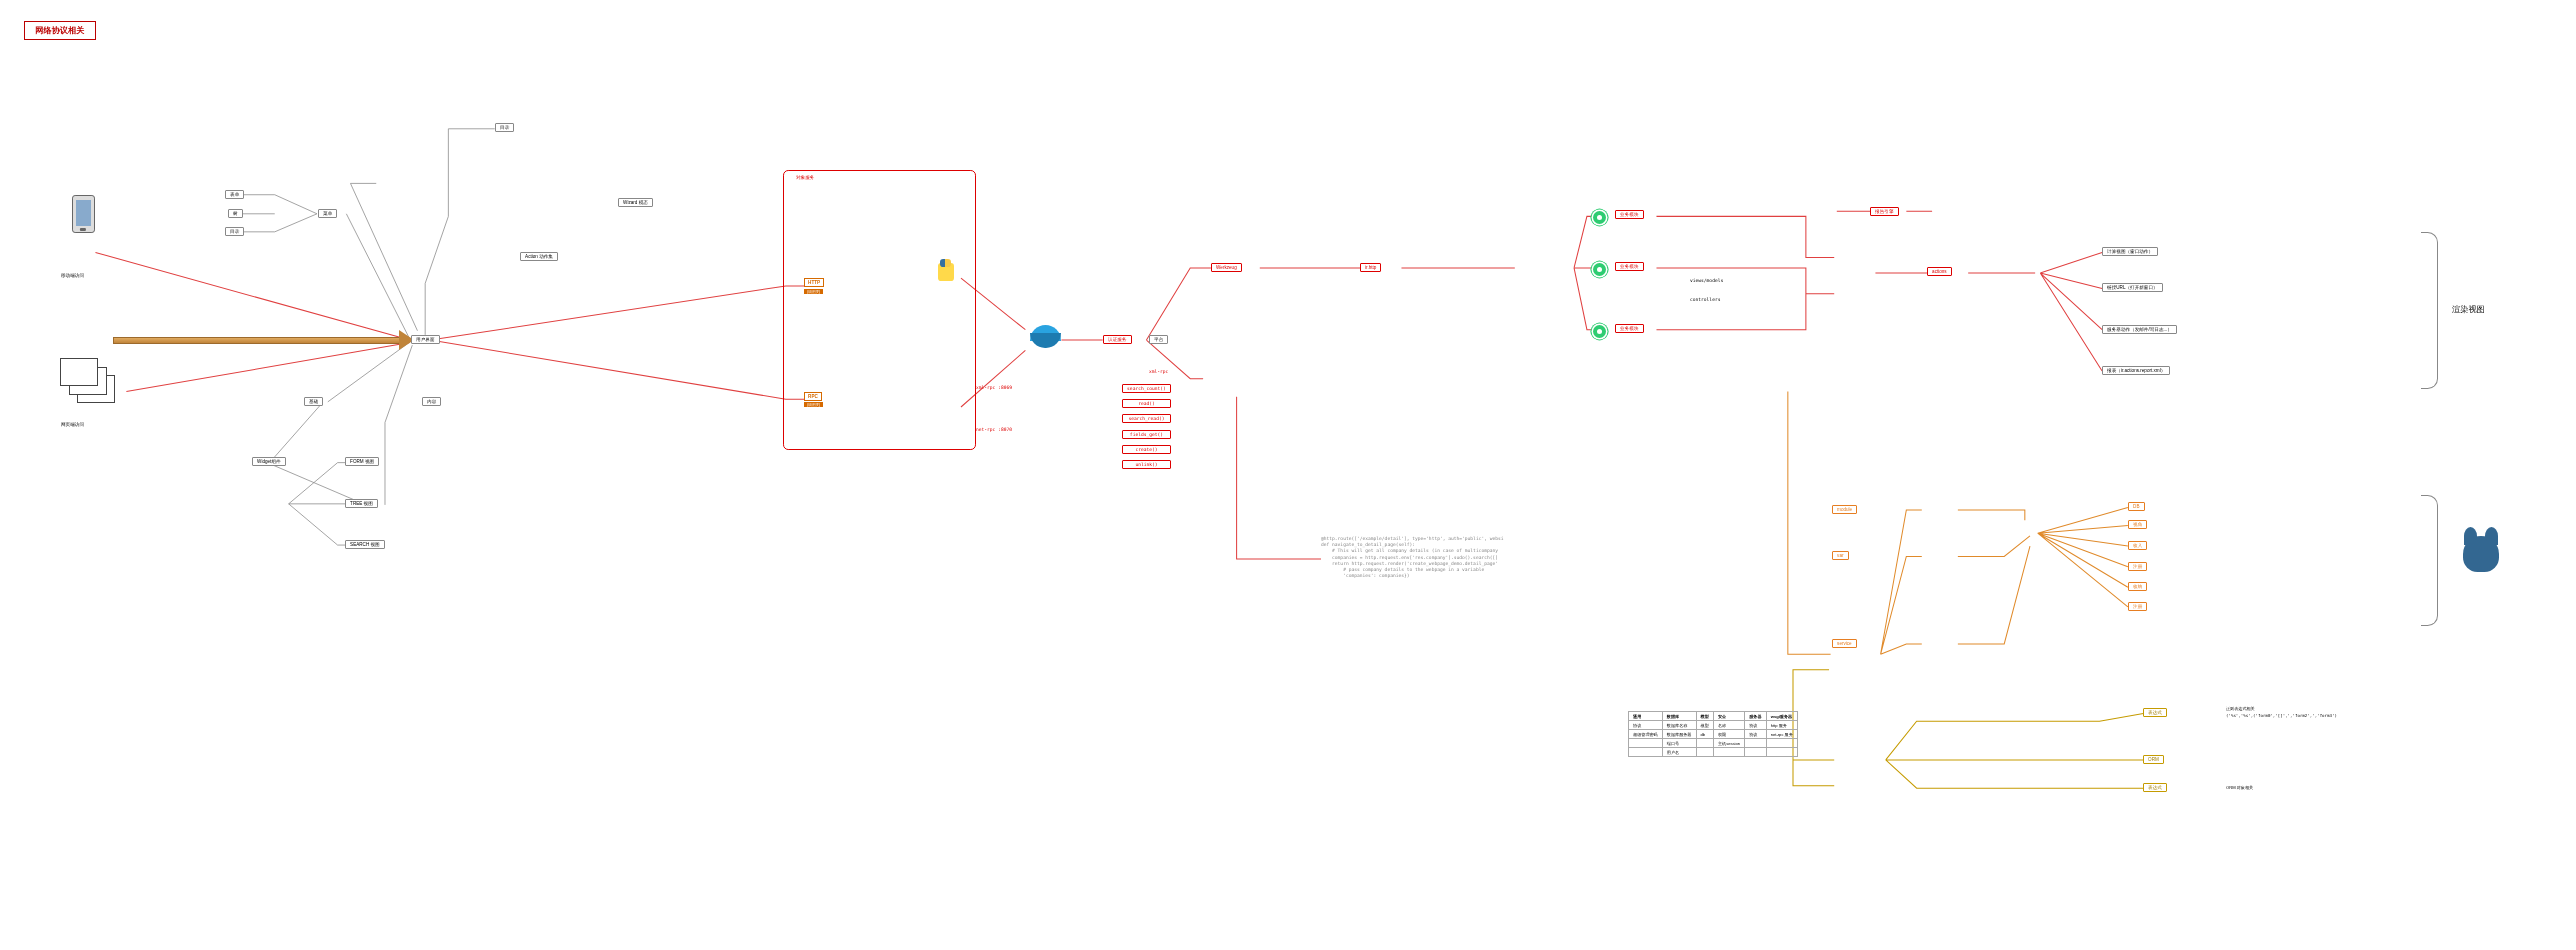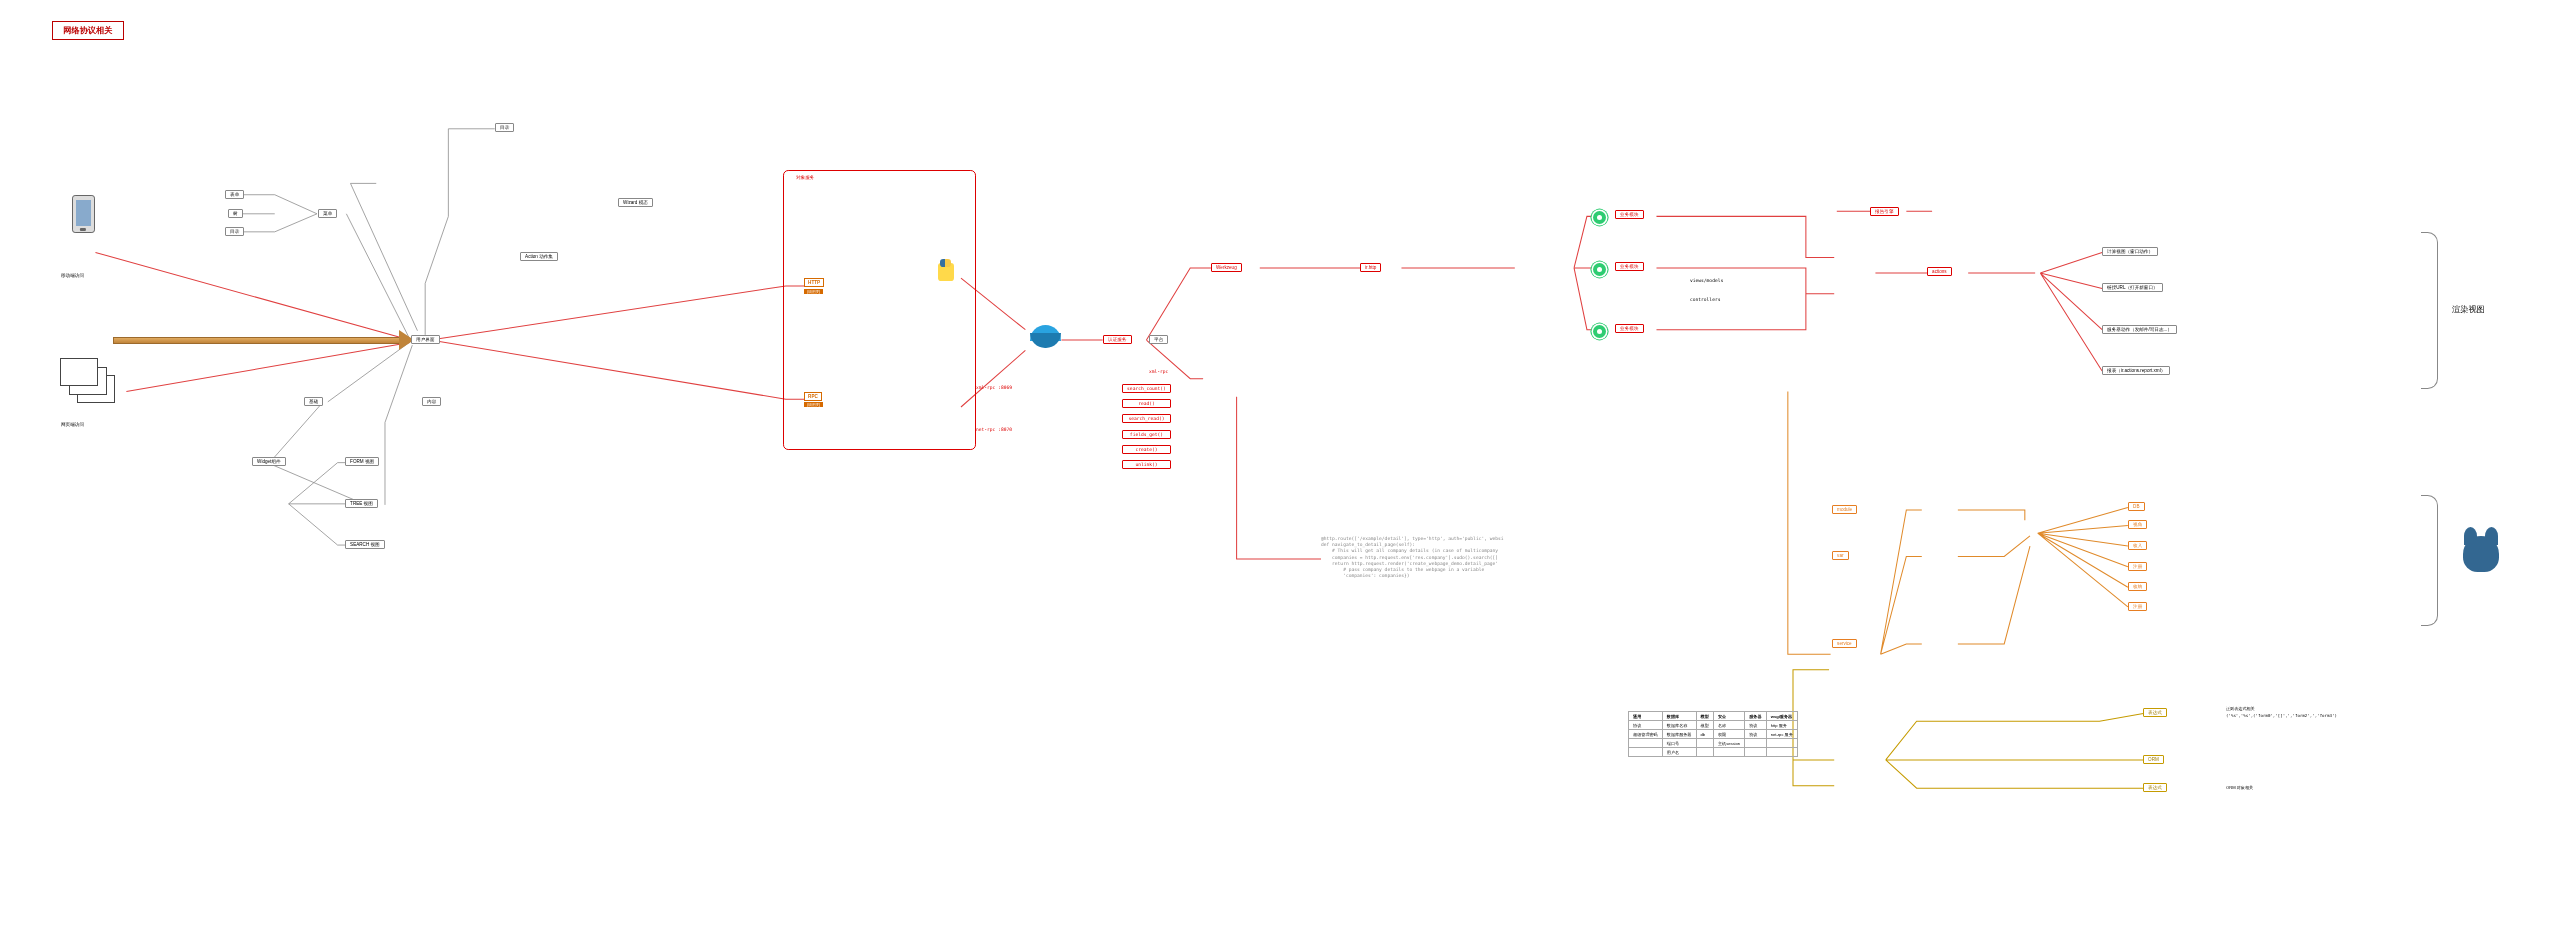--- a/index.html
+++ b/index.html
@@ -382,14 +382,14 @@
     <td></td>
         <td>用户名</td>
         <td></td>
     <td></td>
         <td></td>
         <td></td>
   </tr>
 </tbody>
   </table>
 
-<style>.titlebox{left:52px; top:20.6px;}</style>
+<style>.titlebox{left:24px; top:20.6px;}</style>
 
 
 </body></html>

